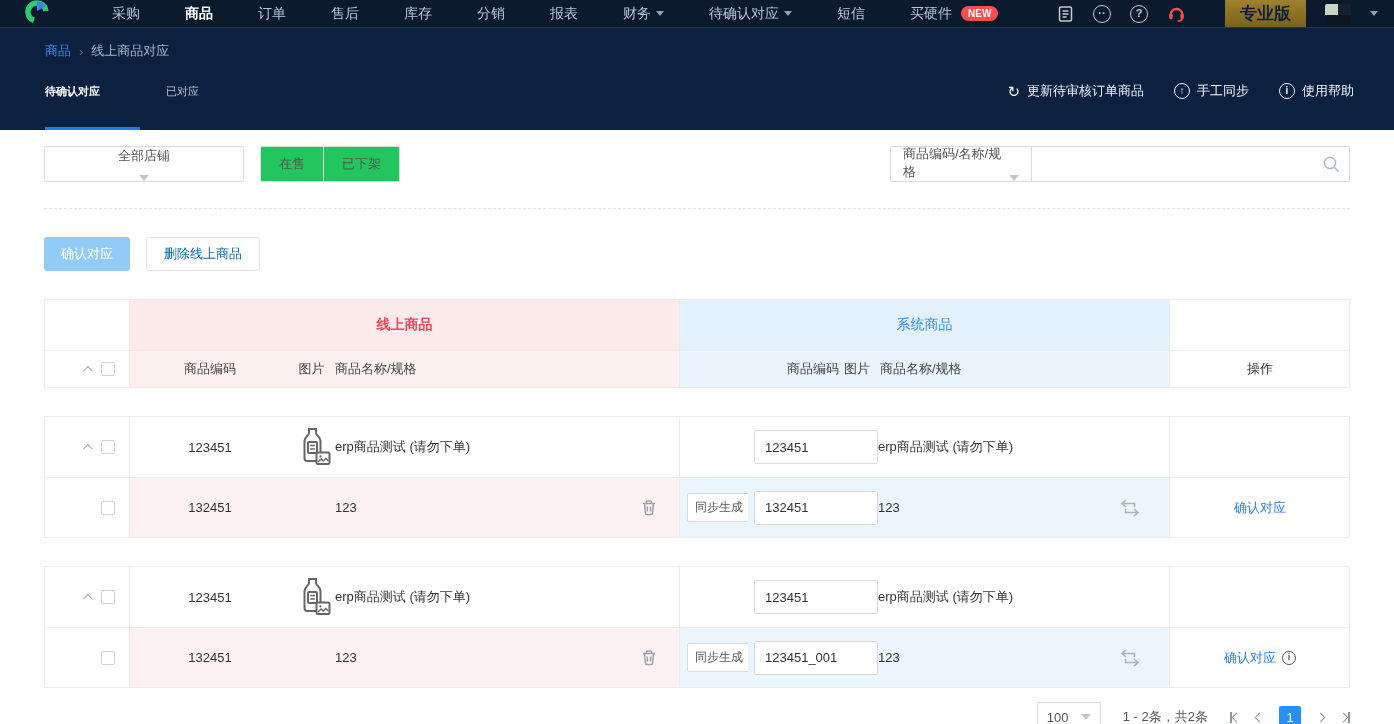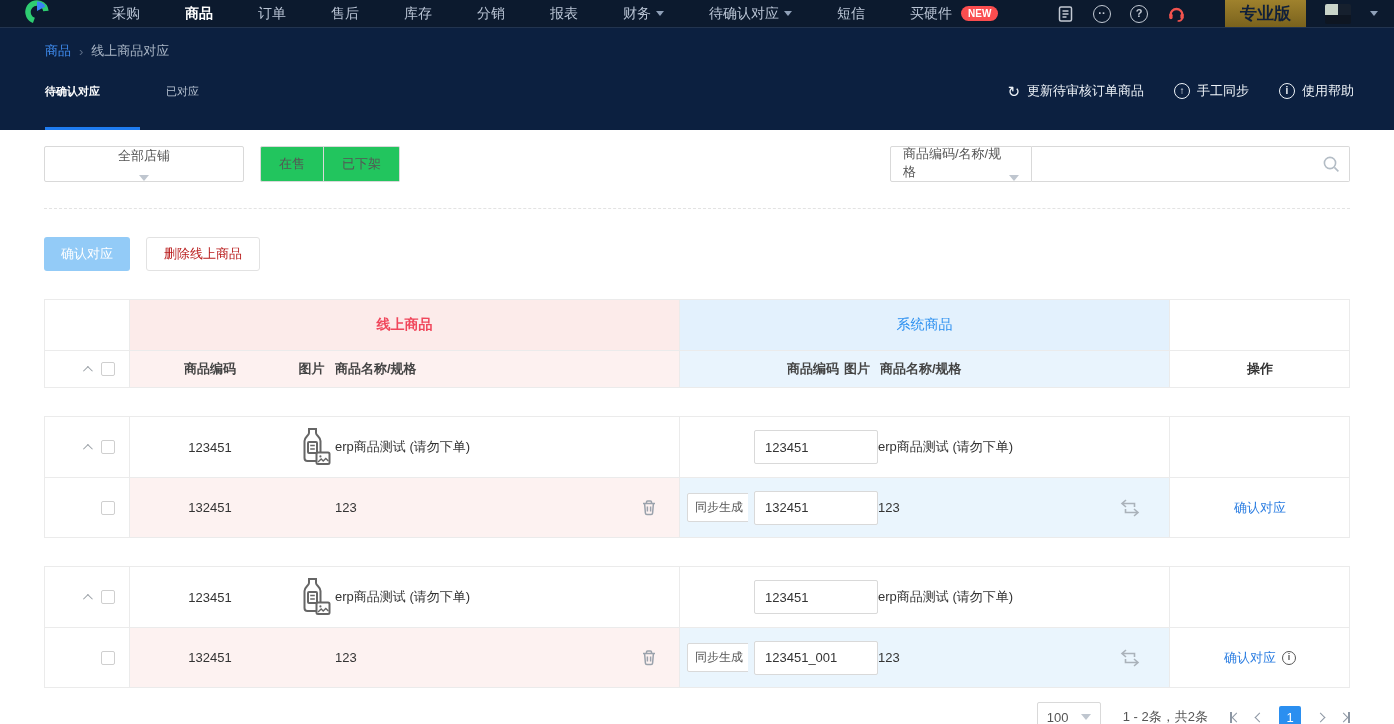--- a/index.html
+++ b/index.html
@@ -57,27 +57,27 @@
   .gbtn:last-child { border-radius:0 2px 2px 0; border-left:none; }
   .search-area { margin-left:auto; display:flex; }
   .search-select { width:142px; border-radius:2px 0 0 2px;align-items:flex-end; }
   .search-box { position:relative; width:318px; }
   .search-box input { width:100%; height:36px; border:1px solid #d9d9d9; border-left:none; border-radius:0 2px 2px 0;
     padding:0 34px 0 12px; font-size:13px; color:#333; outline:none; }
   .search-glyph { position:absolute; right:10px; top:9px; }
   .dashed { border-top:1px dashed #e3e3e3; margin-top:26px; }
   .action-row { margin-top:28px; display:flex; gap:16px; }
   .btn-primary-dis { background:#93cbf7; color:#fff; border:none; border-radius:3px; height:34px; padding:0 17px; font-size:13px; cursor:not-allowed; }
-  .btn-default-dis { background:#fff; color:#b91c1c; border:1px solid #e2e2e2; border-radius:3px; height:34px; padding:0 17px; font-size:13px; cursor:not-allowed; }
+  .btn-default-dis { background:#fff; color:#0369a1; border:1px solid #e2e2e2; border-radius:3px; height:34px; padding:0 17px; font-size:13px; cursor:not-allowed; }
   
   .tbl { margin-top:24px; width:1306px; font-size:13px; }
   .thead, .block { border:1px solid #ebebeb;margin-top:28px; }
   .grow1 { display:grid; grid-template-columns:85px 550px 490px 180px; height:50px; align-items:center; }
   .trow { display:grid; grid-template-columns:85px 160px 45px 345px 68px 130px 202px 90px 180px; align-items:center; }
-  .h37 { height:37px;font-weight:bold; } .h60 { height:60px; }
+  .h37 { height:37px; } .h60 { height:60px; }
   .cell { height:100%; display:flex; align-items:center; }
   .vr { border-right:1px solid #ebebeb; }
   .center { justify-content:center; }
   .group-online { background:#fcebea; color:#f0475c; font-weight:bold; font-size:14px; }
   .group-system { background:#e3f1fd; color:#2b8ff0; font-weight:normal; font-size:14px; }
   .sub-pink { background:#fdf1f0; color:#444; }
   .sub-blue { background:#e9f4fd; color:#444; }
   .row-pink { background:#fdf2f1; }
   .row-blue { background:#eaf5fd; }
   .bt { border-top:1px solid #ebebeb; }

